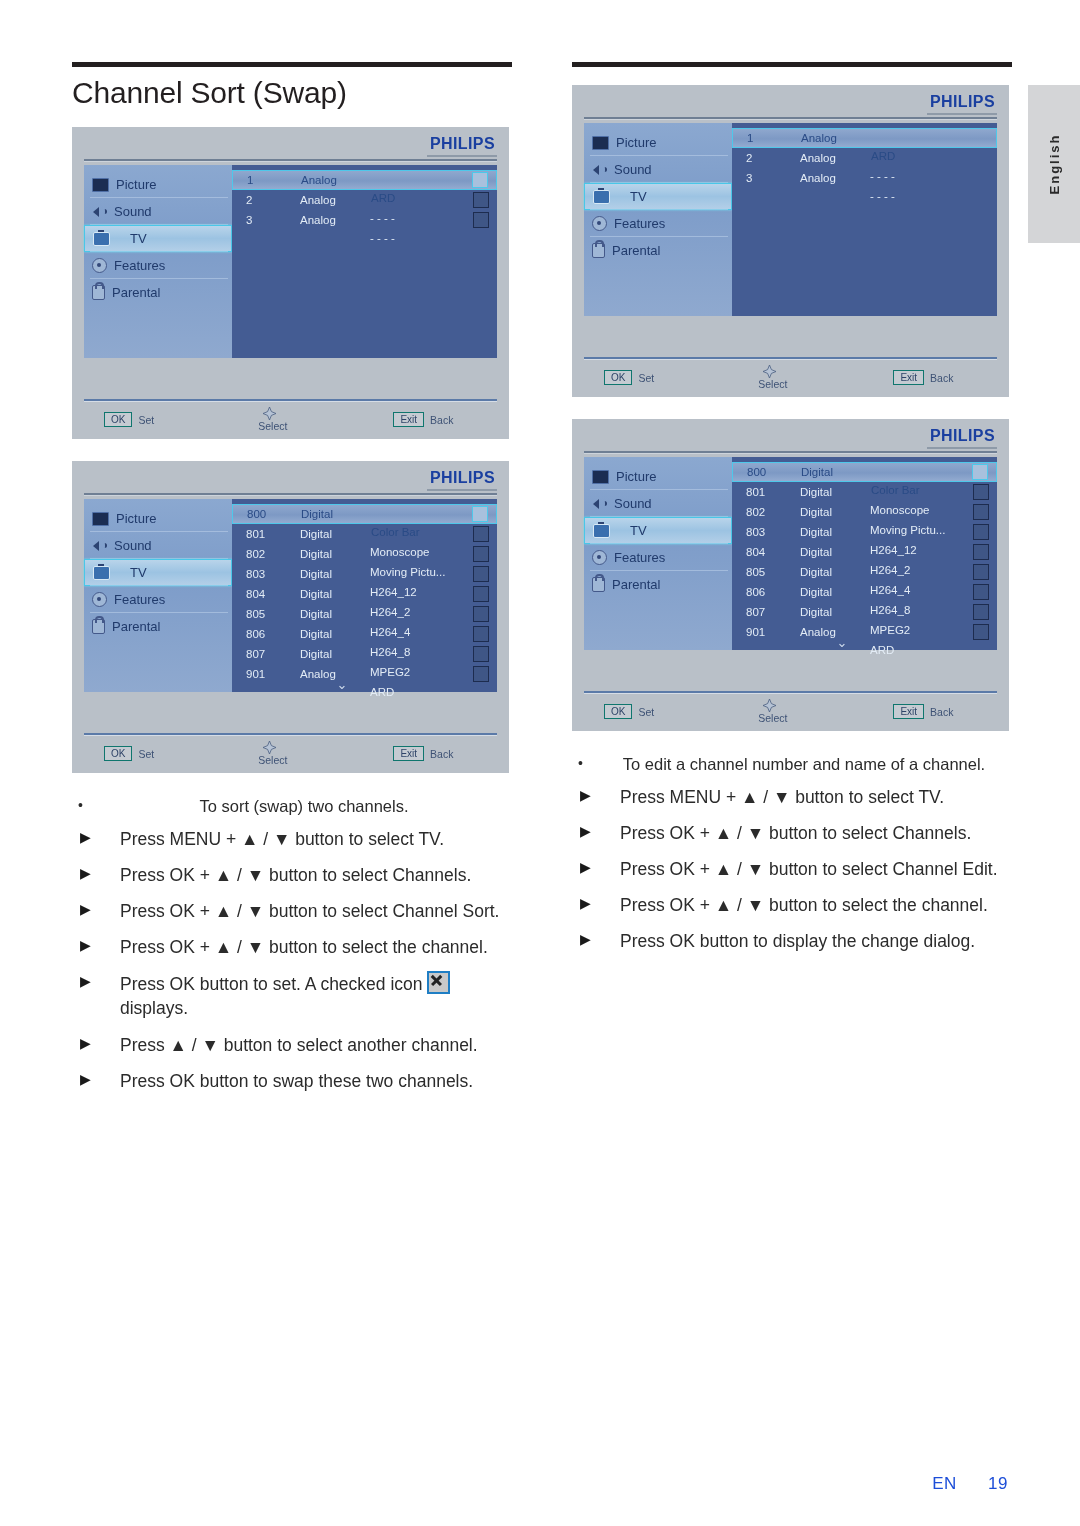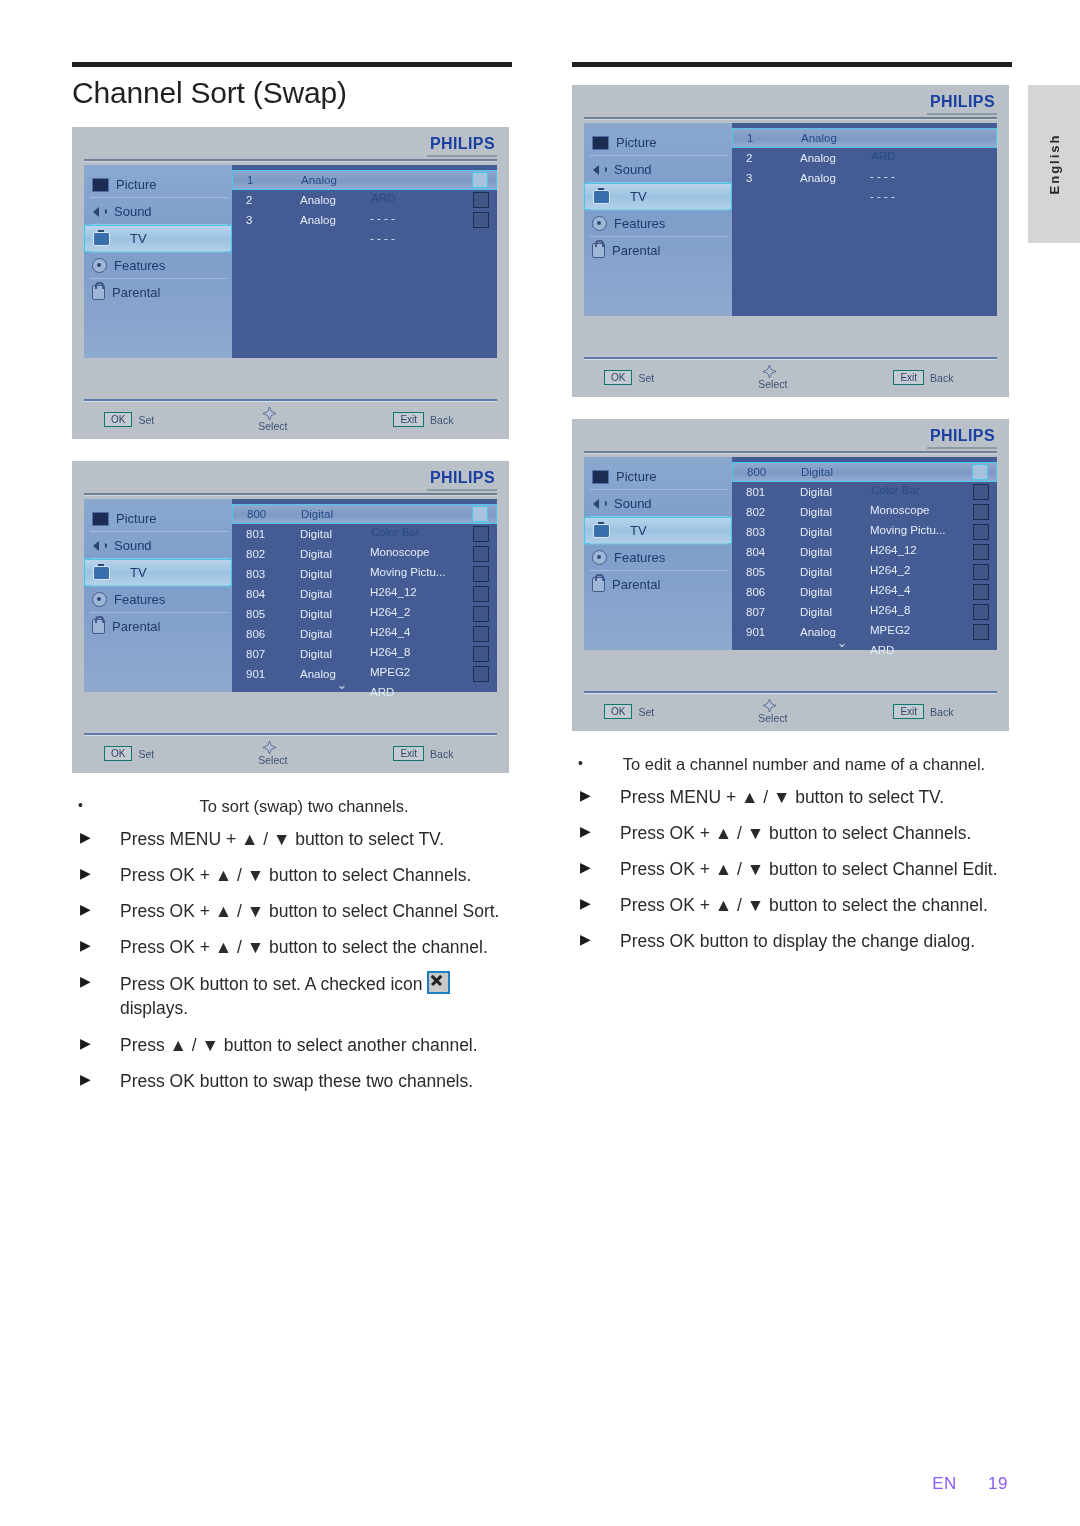--- a/index.html
+++ b/index.html
@@ -374,21 +374,21 @@
   }
   .checked-icon::before { transform: rotate(45deg); }
   .checked-icon::after  { transform: rotate(-45deg); }
 
   
   .page-footer {
     position: absolute;
     bottom: 32px;
     right: 72px;
     font-size: 17px;
-    color: #8b5cf6;
+    color: #1d4ed8;
     letter-spacing: .5px;
   }
   .page-footer .pf-num { margin-left: 26px; }
 </style>
 </head>
 <body>
 
 <div class="page">
 
   <div class="lang-tab">

